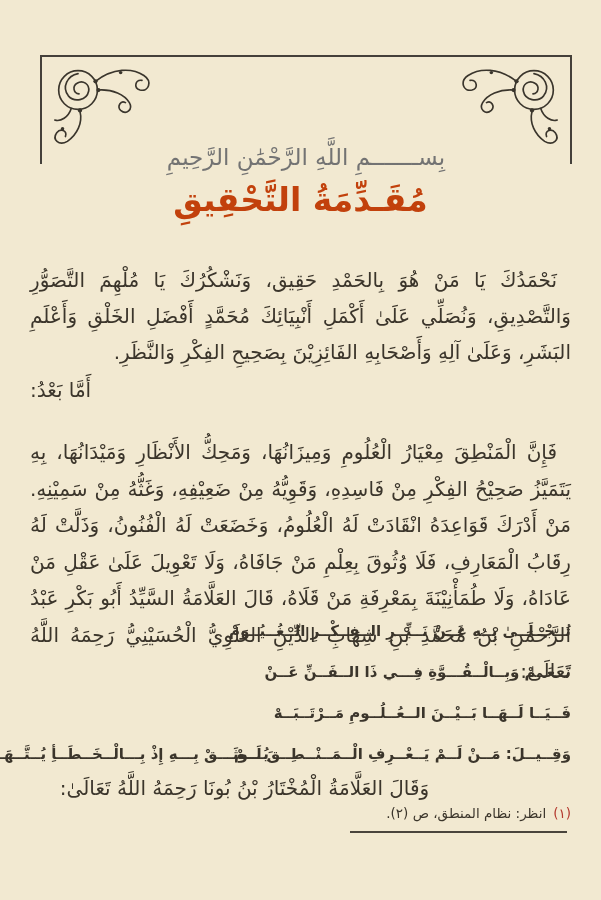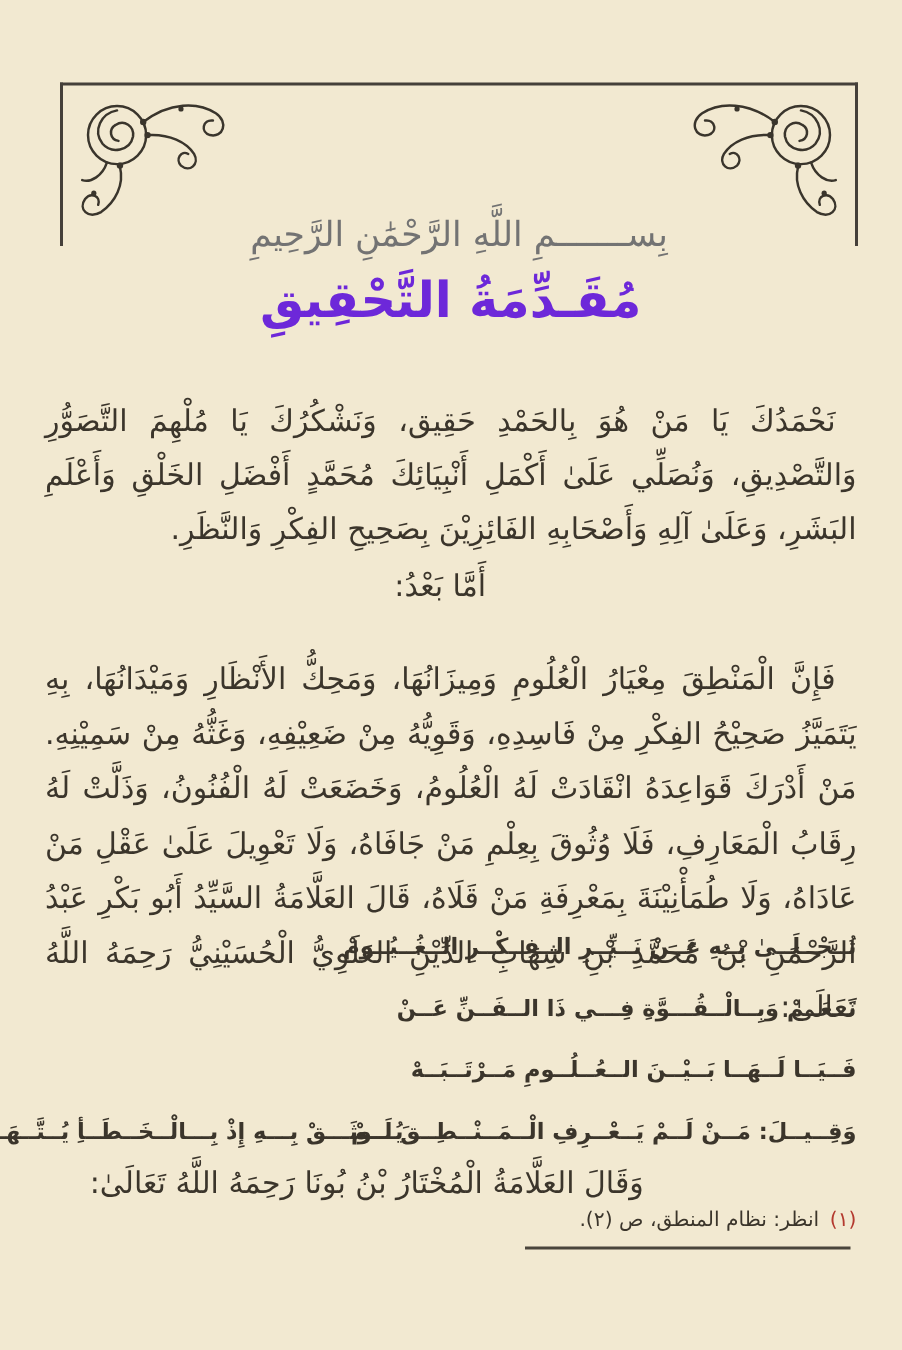--- a/index.html
+++ b/index.html
@@ -20,29 +20,29 @@
   .bismillah{
     position:absolute;left:0;top:62px;width:100%;
     text-align:center;direction:rtl;
     font-size:23px;font-weight:normal;color:#737373;
     letter-spacing:-1px;
     margin-top:25px;
   }
   .title{
     position:absolute;left:0;top:180px;width:100%;margin:0;
     text-align:center;direction:rtl;
-    font-size:33px;font-weight:bold;color:#6d28d9;
+    font-size:33px;font-weight:bold;color:#c2410c;
   }
   .textblock{
     position:absolute;left:30px;width:541px;margin:0;
     direction:rtl;text-align:justify;
     font-size:20px;line-height:36px;
   }
   .p1{top:262px;text-indent:14px;}
-  .amma{top:372px;text-indent:14px;text-align:center;}
+  .amma{top:372px;text-indent:14px;text-align:left;}
   .p2{top:406px;text-indent:14px;line-height:36.5px;margin-top:28px;}
   .poem{position:absolute;left:31px;top:610px;width:540px;direction:rtl;}
   .verse-row{
     display:flex;flex-direction:row;justify-content:space-between;
     height:41px;align-items:center;
   }
   .hemi{
     direction:rtl;font-size:15px;font-weight:bold;color:#3b352b;
     text-align:justify;text-align-last:justify;white-space:nowrap;
   }

